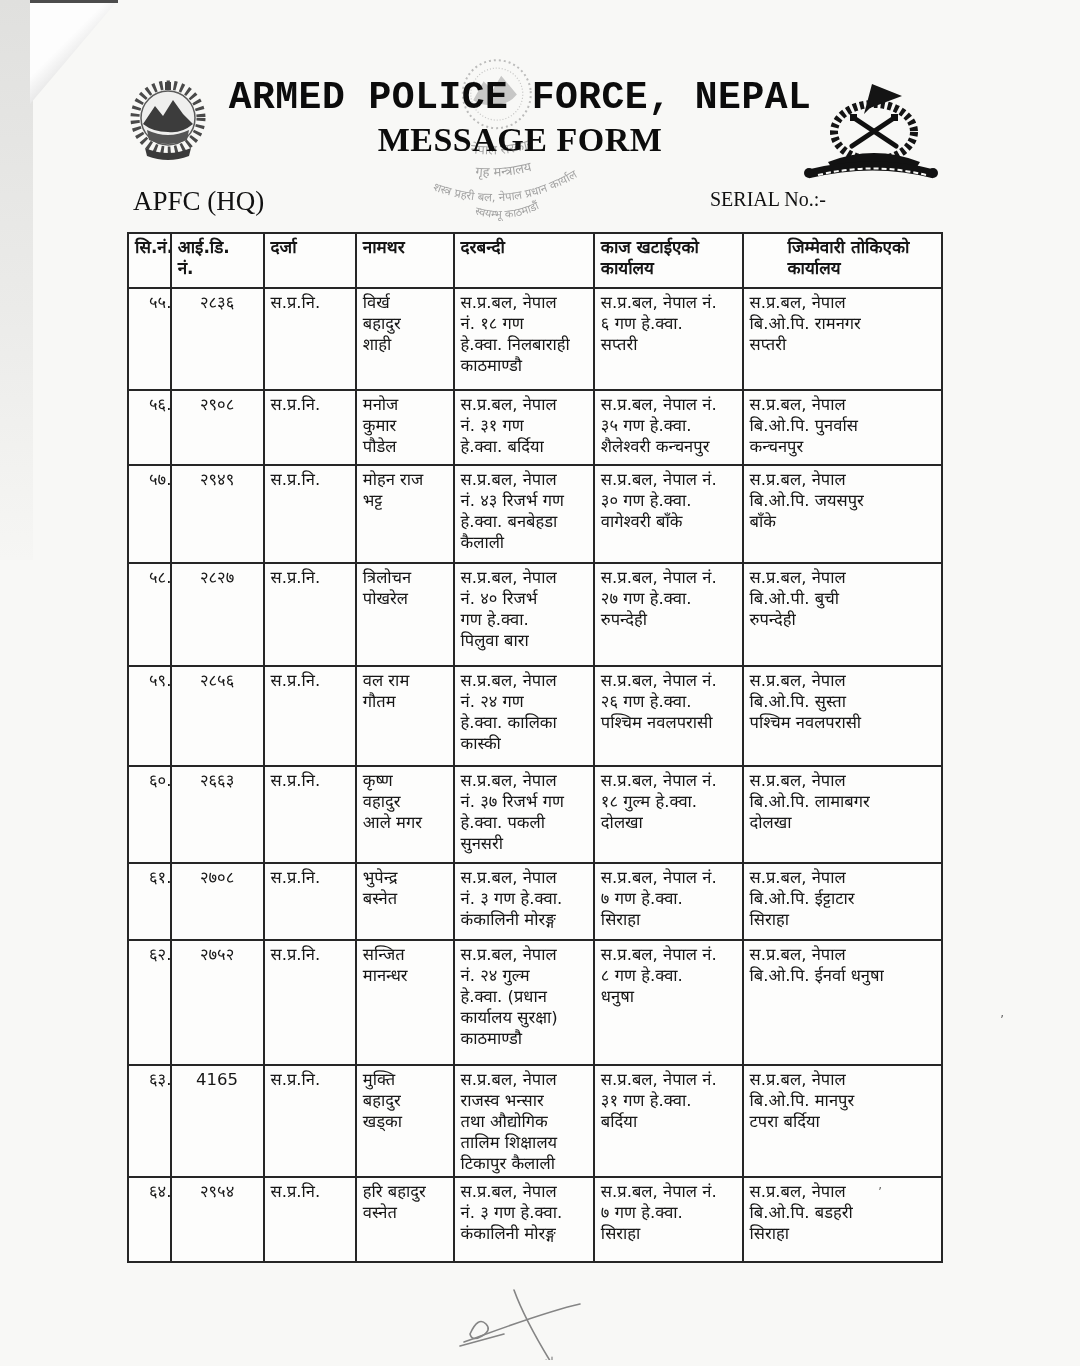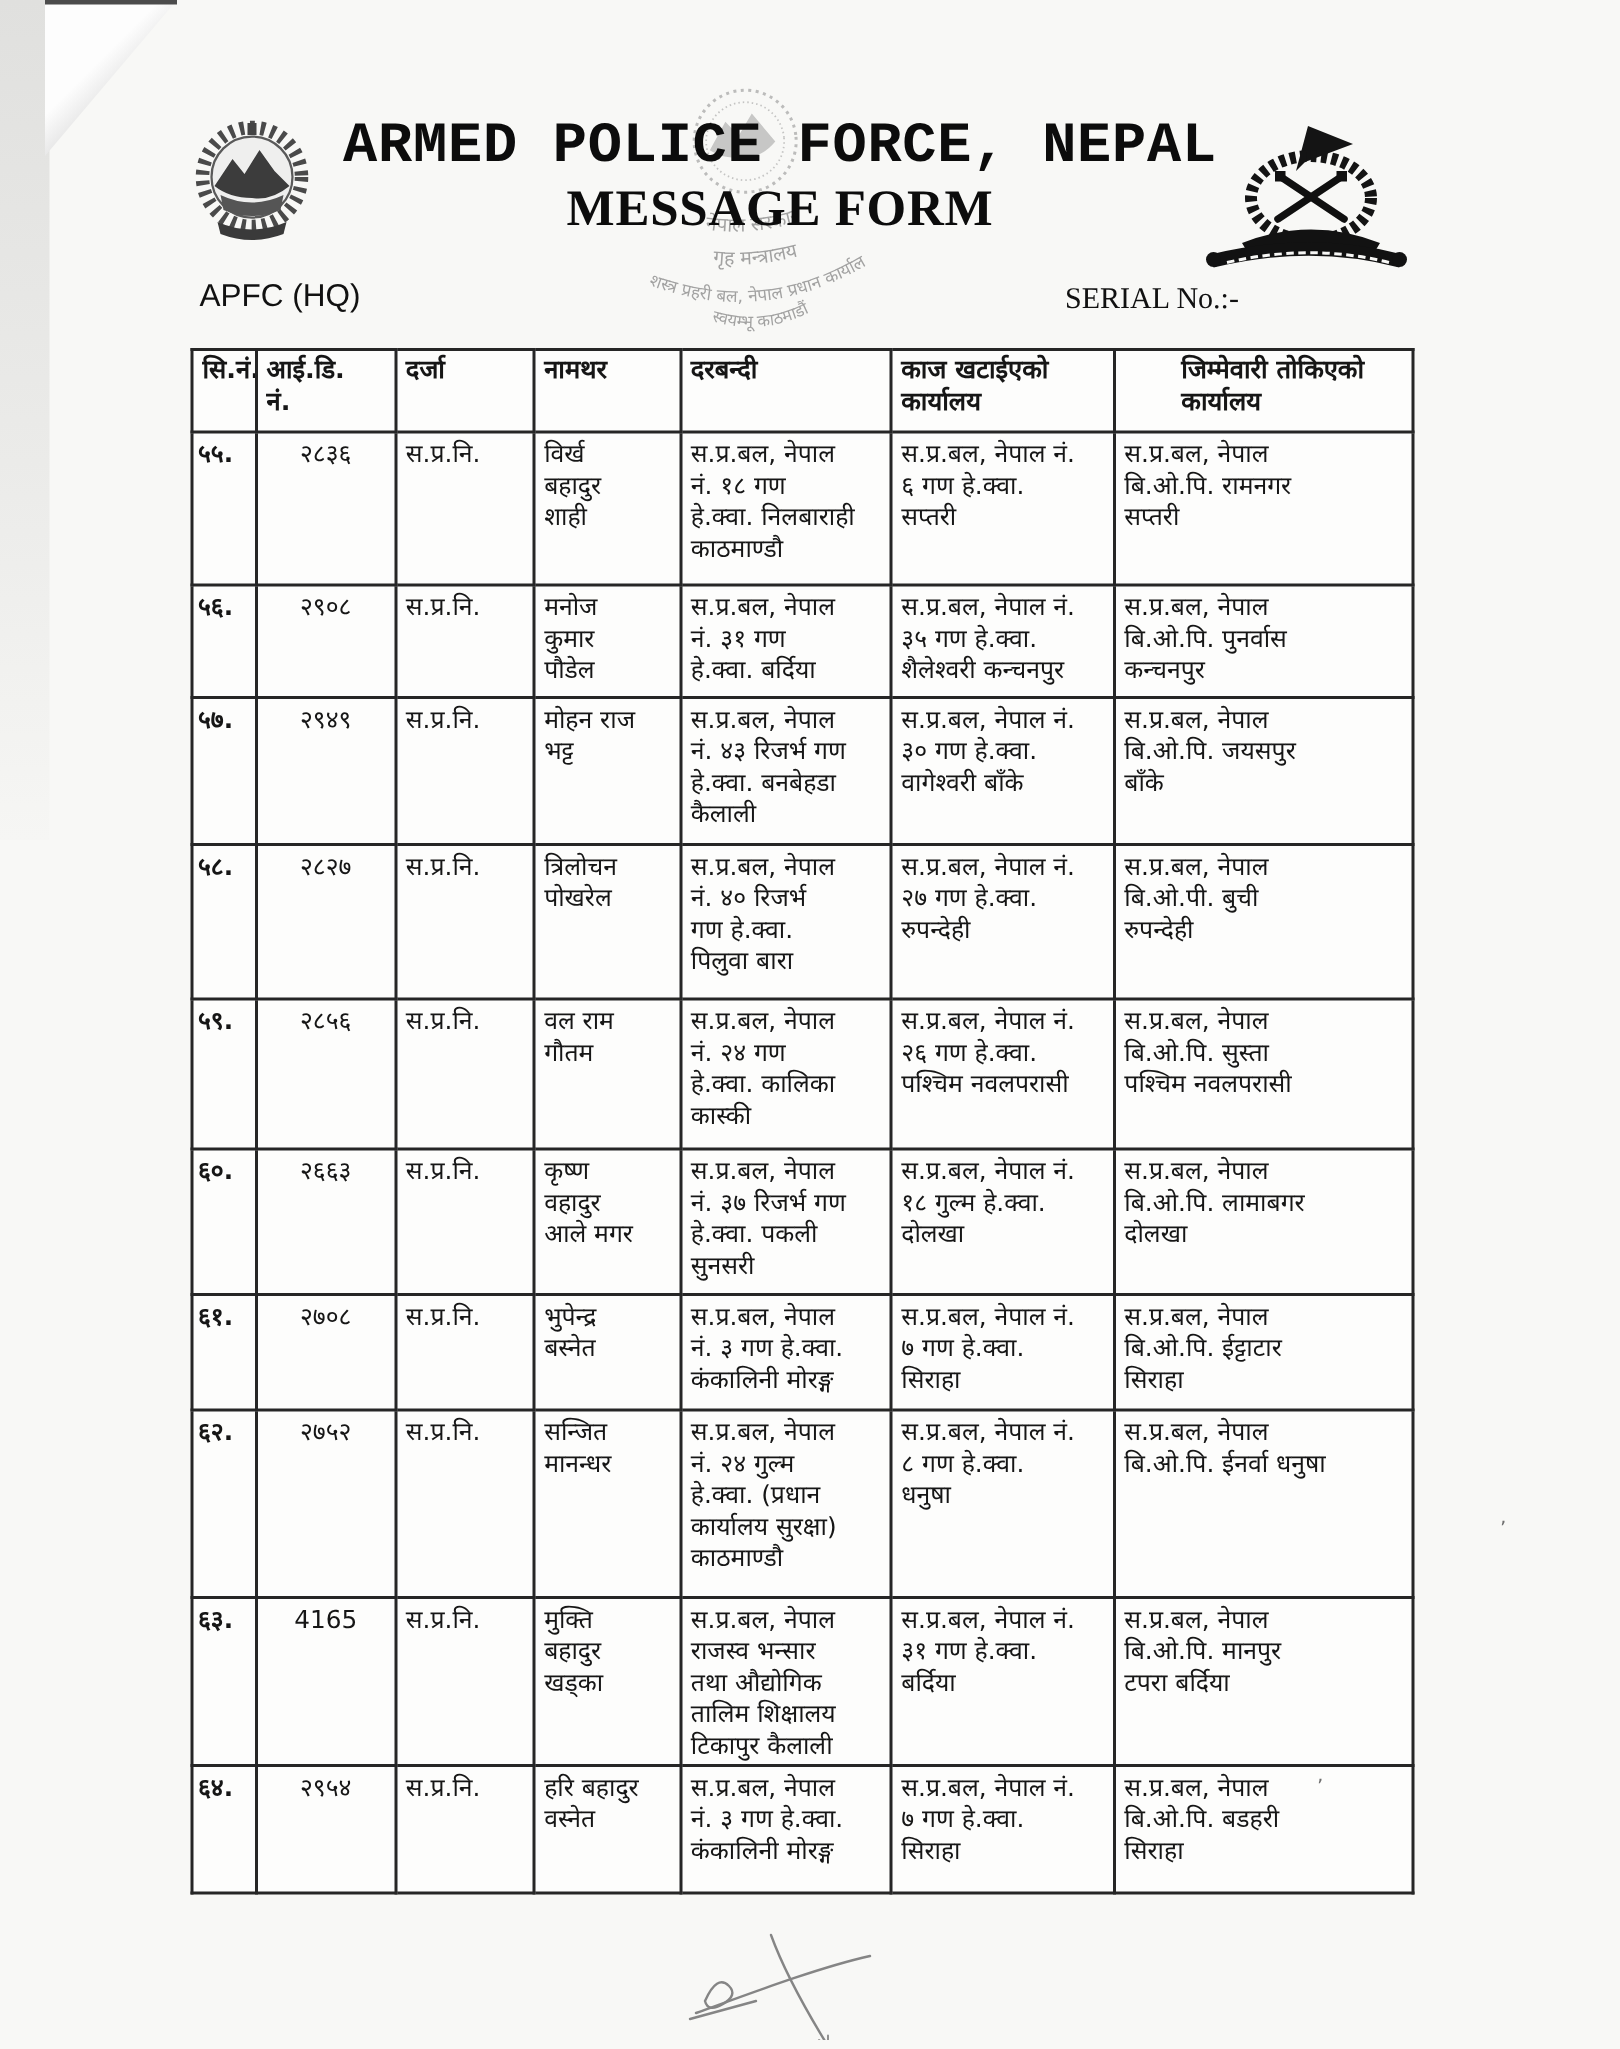--- a/index.html
+++ b/index.html
@@ -16,32 +16,32 @@
   .fold-topline{position:absolute;left:30px;top:0;width:88px;height:3px;background:#4c4c4c;}
 
   .emblem-left{position:absolute;left:125px;top:74px;width:86px;height:92px;}
   .crest-right{position:absolute;left:800px;top:80px;width:142px;height:104px;}
   .stamp{position:absolute;left:402px;top:32px;width:196px;height:198px;opacity:.8;transform:rotate(-5deg);}
 
   .title-wrap{position:absolute;left:200px;top:76px;width:640px;text-align:center;}
   .title-main{font-family:Liberation Mono, monospace;font-weight:bold;font-size:38px;letter-spacing:.5px;color:#0c0c0c;}
   .title-sub{font-family:"Liberation Serif",serif;font-weight:bold;font-size:34px;letter-spacing:.5px;margin-top:2px;color:#0c0c0c;}
 
-  .apfc{position:absolute;left:133px;top:186px;font-family:Liberation Sans, sans-serif;font-size:21px;color:#111;}
+  .apfc{position:absolute;left:133px;top:186px;font-family:Liberation Serif, serif;font-size:27px;color:#111;}
   .serial{position:absolute;left:710px;top:188px;font-family:"Liberation Serif",serif;font-size:20px;color:#111;}
 
   table.msg{position:absolute;left:127px;top:215px;width:816px;border-collapse:collapse;table-layout:fixed;background:#fdfdfc;margin-top:17px;}
   table.msg th, table.msg td{
     border:2px solid #262626; vertical-align:top; padding:3px 6px 2px 6px;
     font-size:16.5px; line-height:21px; white-space:pre-line; overflow:hidden;
     color:#161616;
   }
   table.msg th{font-weight:bold;text-align:left;font-size:17px;}
   table.msg thead tr{height:55px;}
-  table.msg td:nth-child(1){padding-left:3px;padding-right:1px;font-weight:bold;}
+  table.msg td:nth-child(1){padding-left:20px;padding-right:1px;}
   table.msg td:nth-child(2){text-align:center;}
 
   .signature{position:absolute;left:452px;top:1284px;width:140px;height:76px;}
   .speck{position:absolute;color:#6f6f6f;font-size:13px;}
 </style>
 </head>
 <body>
 
 <div class="scan">
 

